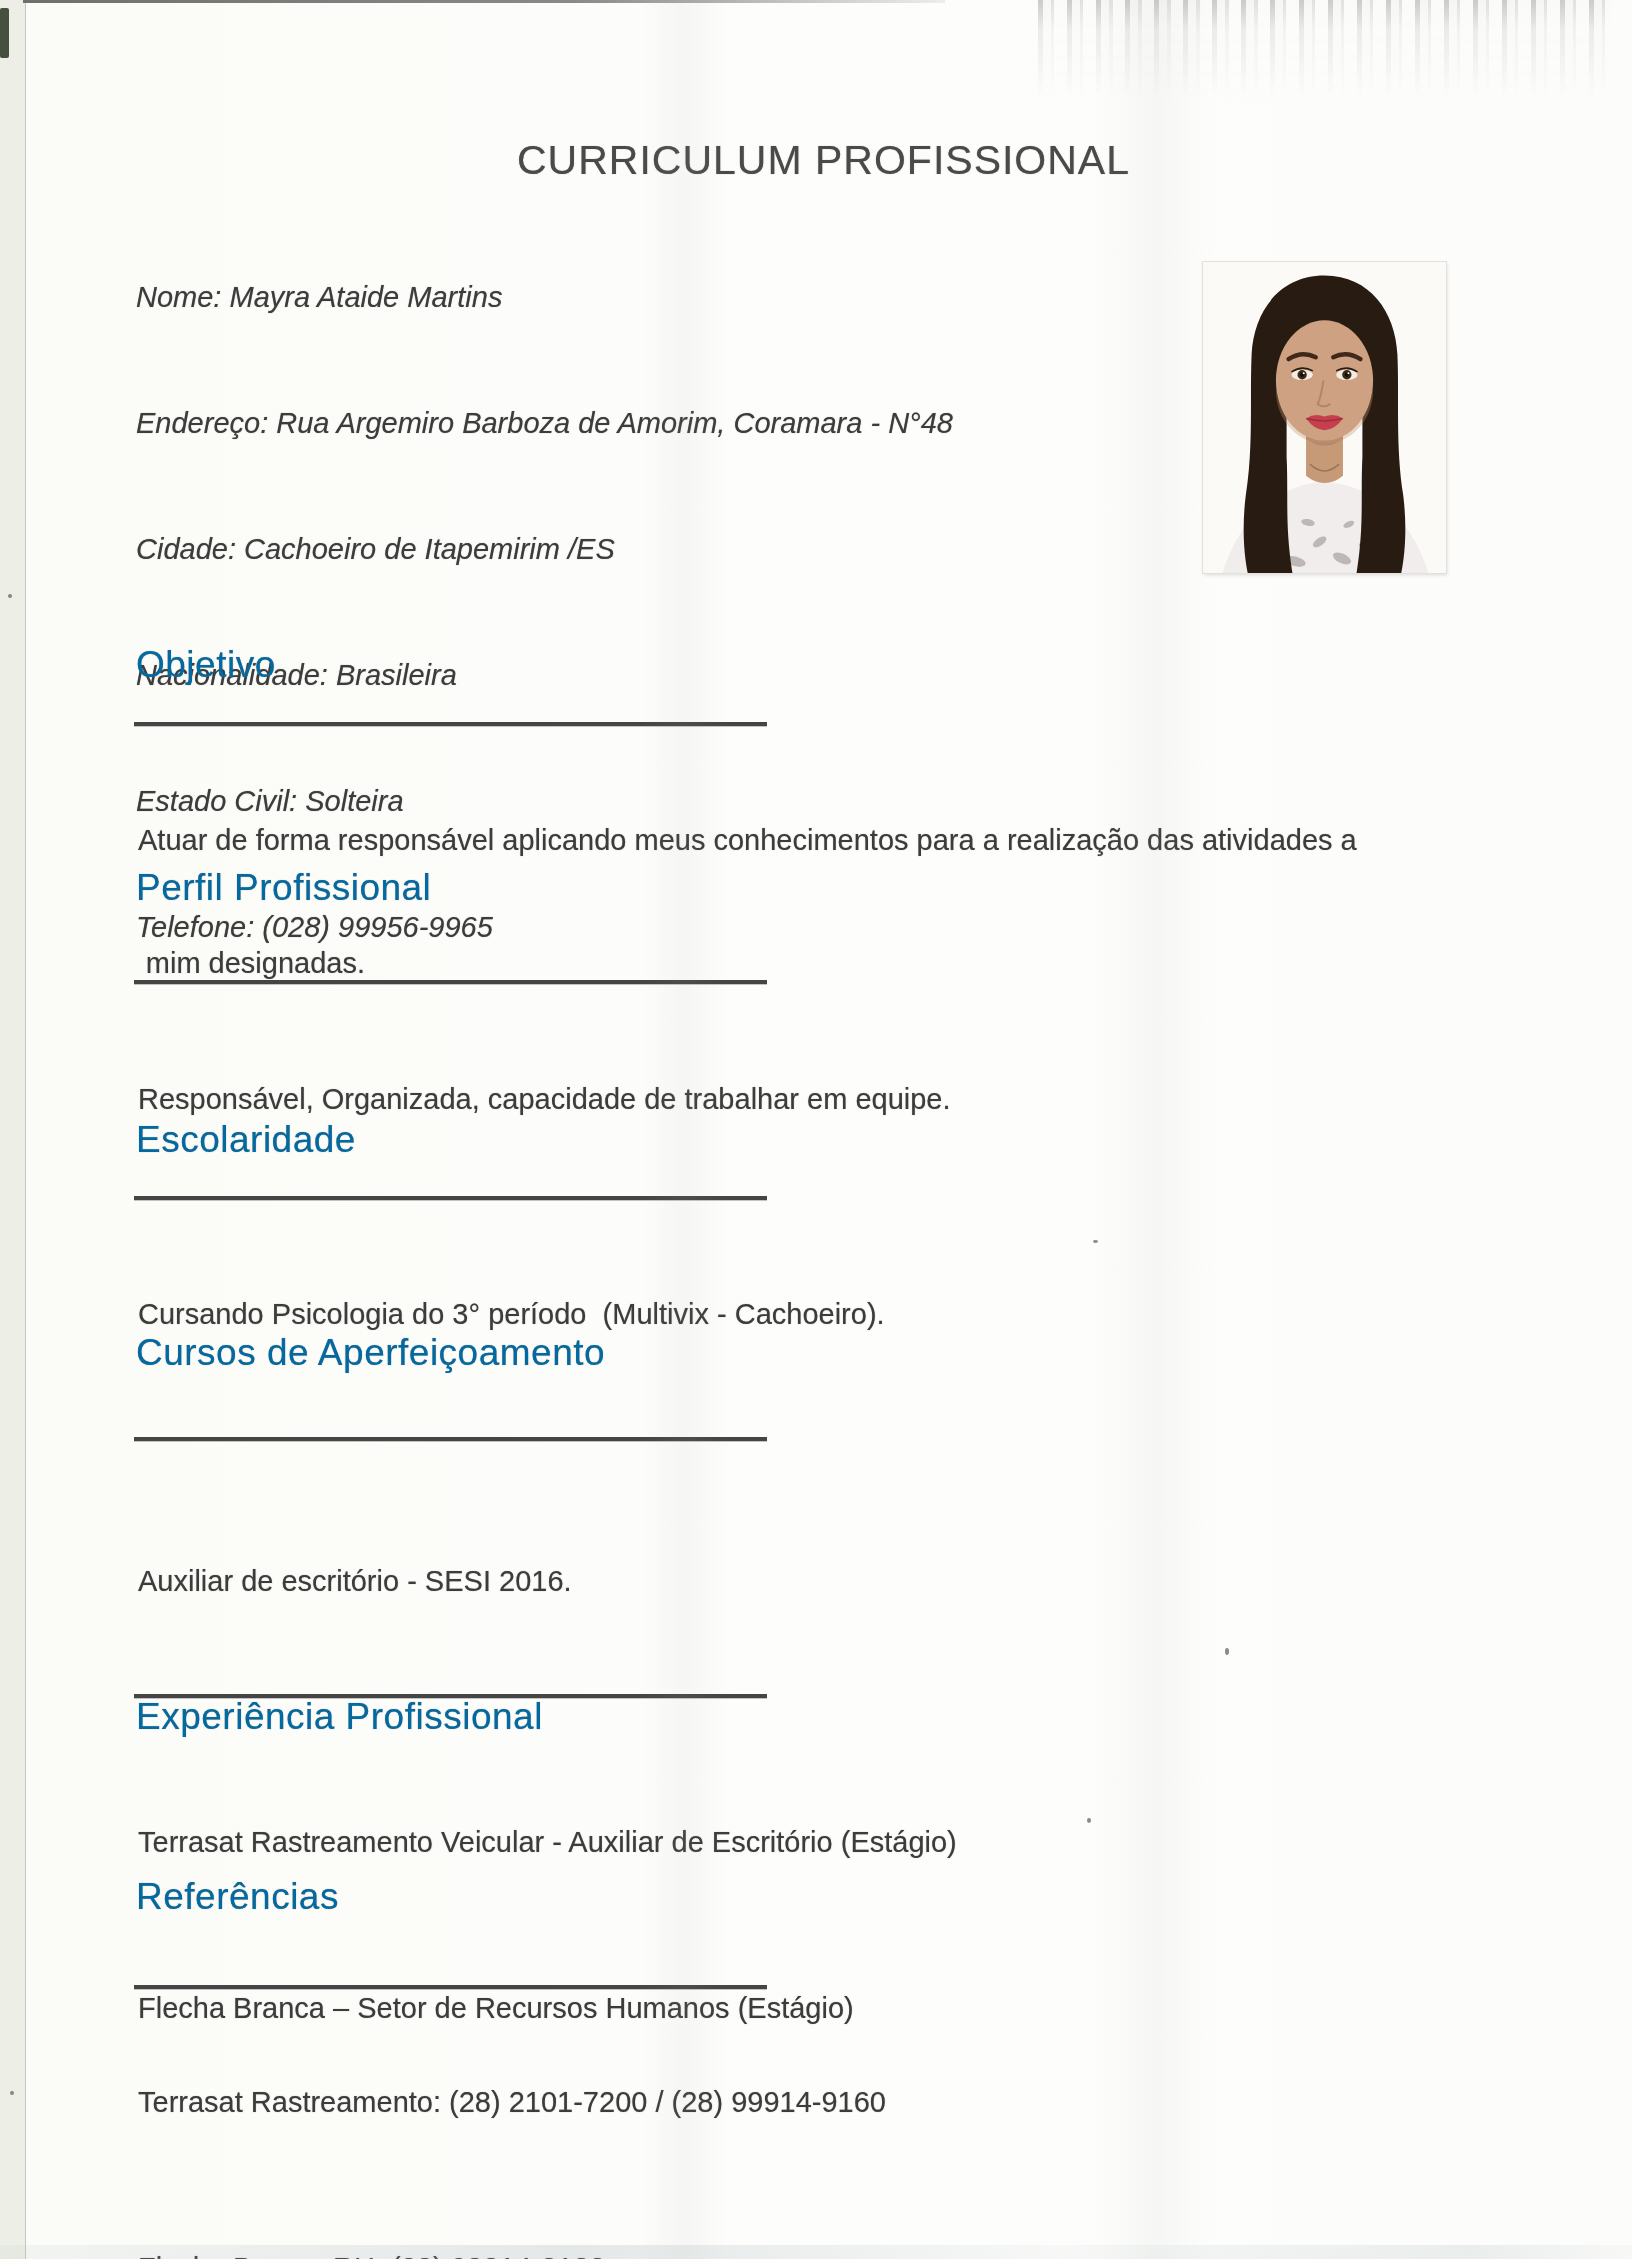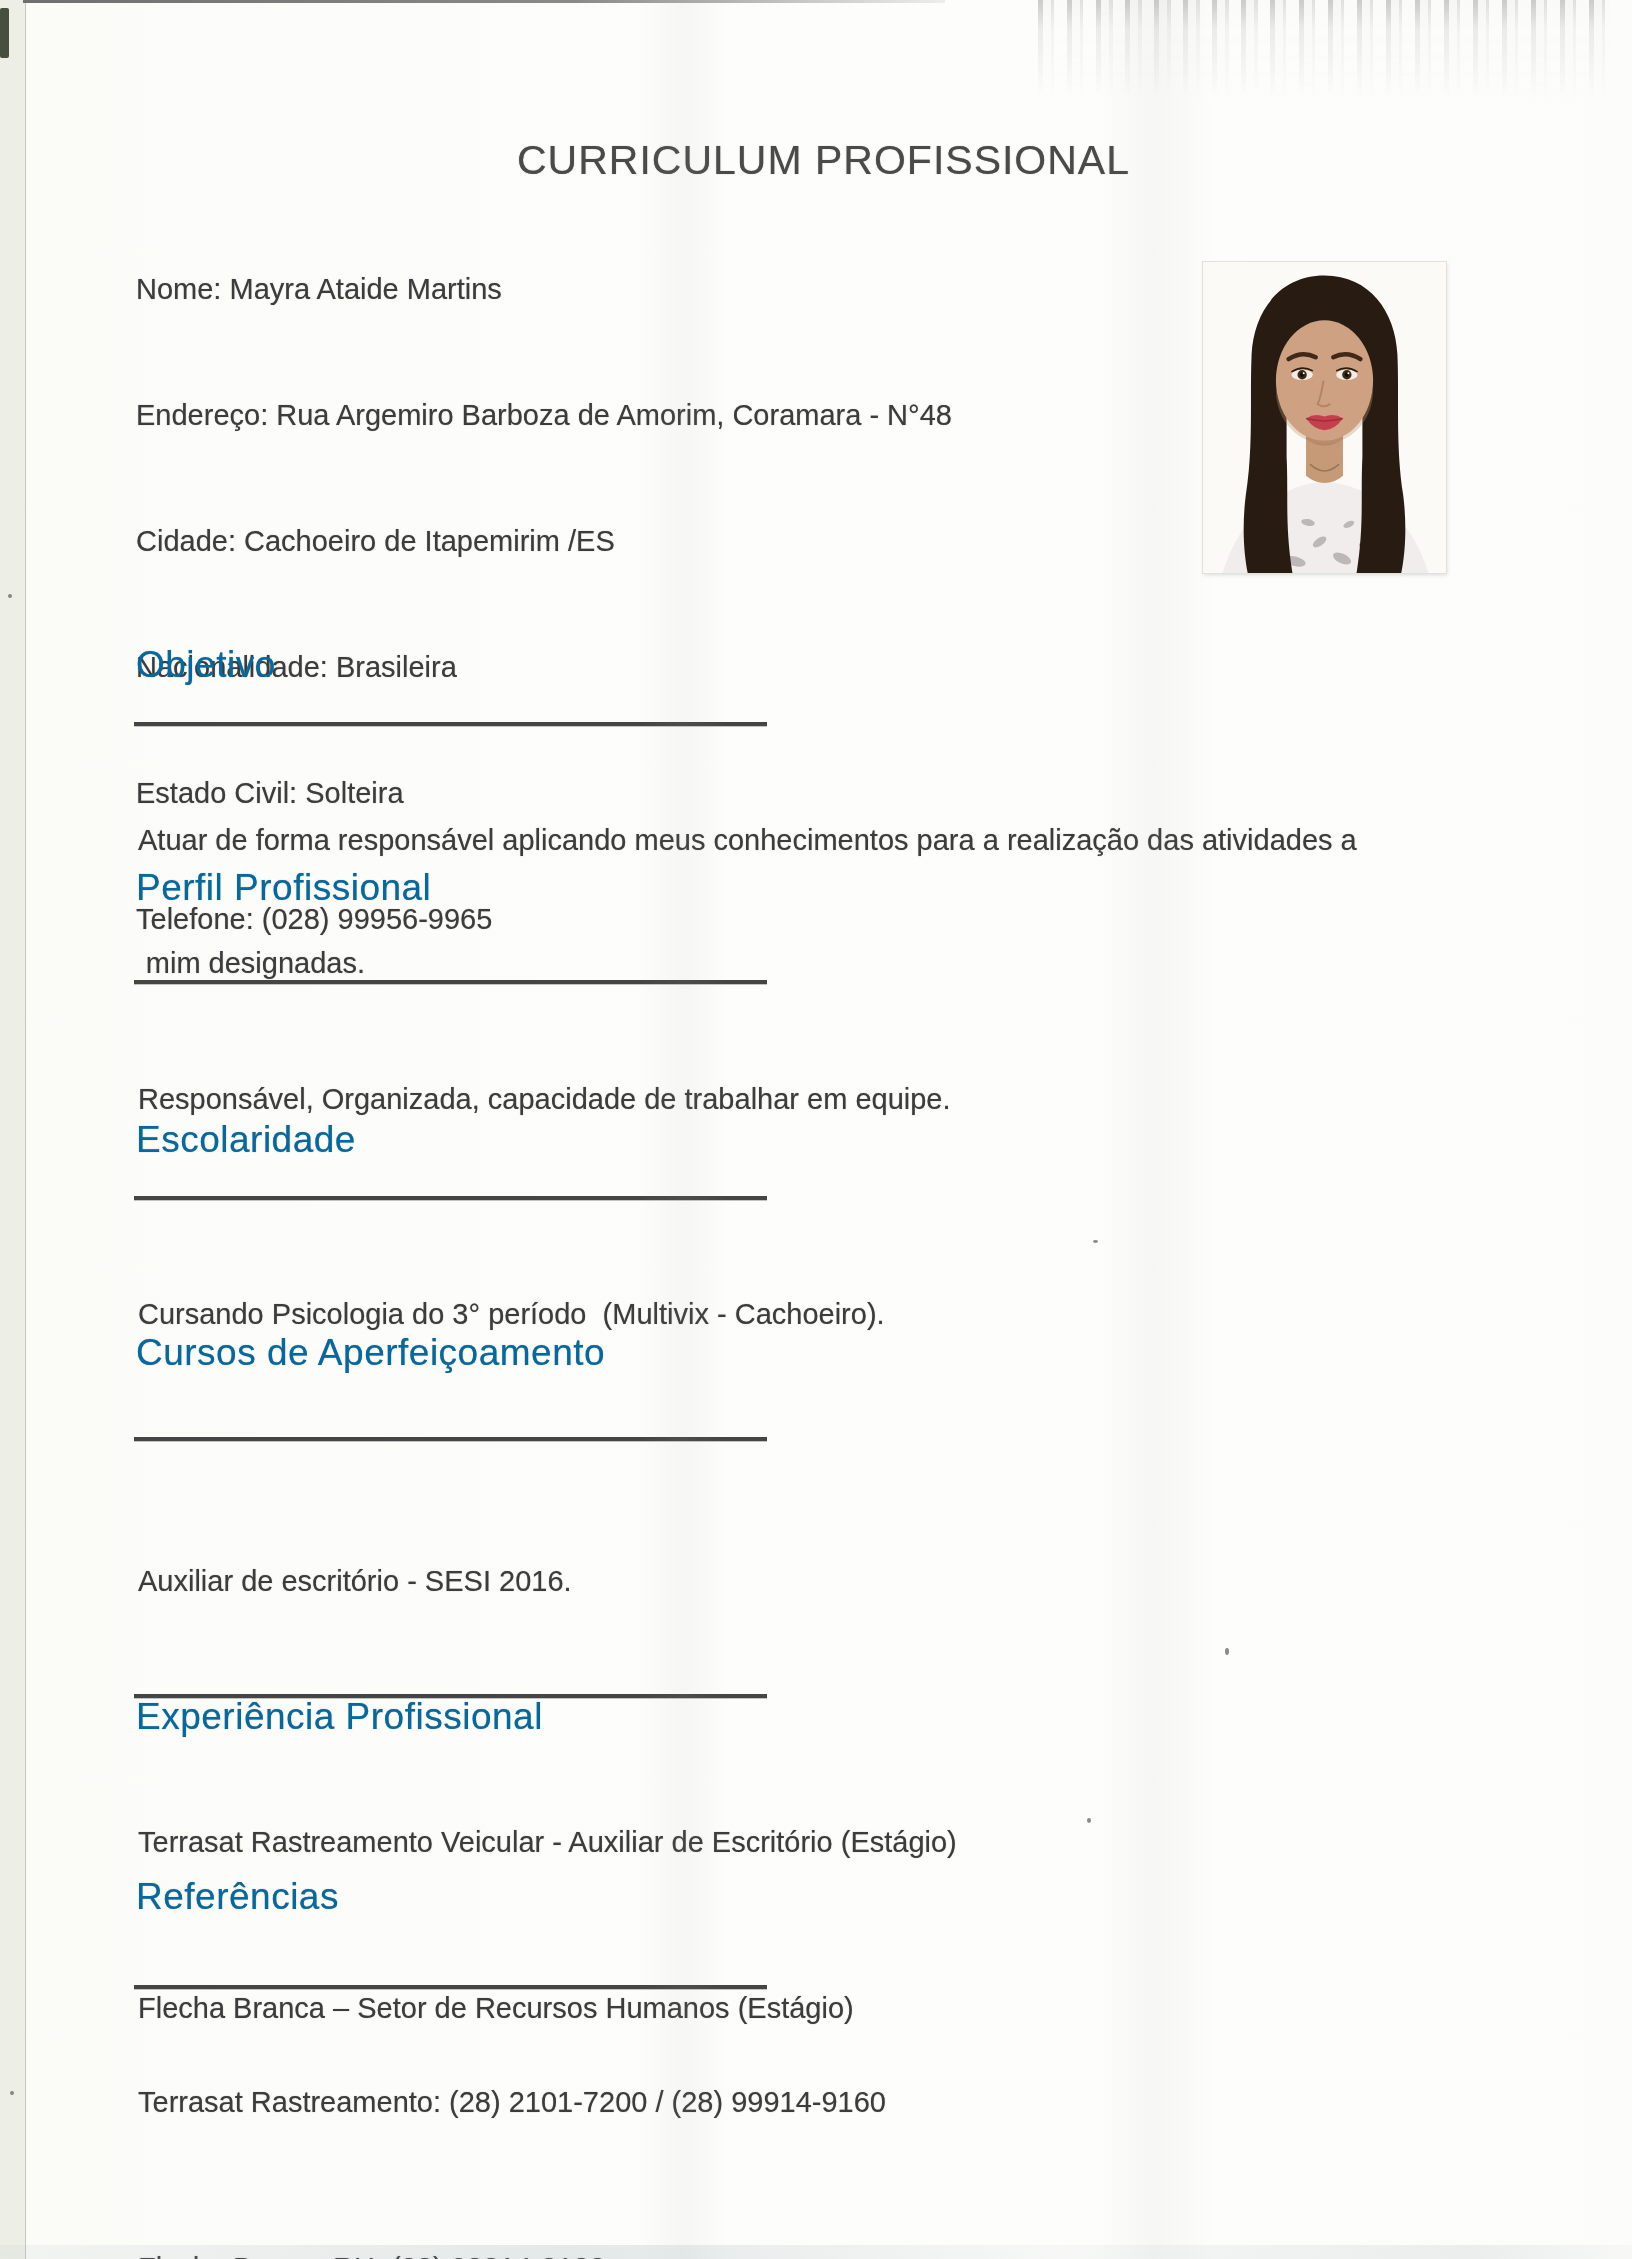--- a/index.html
+++ b/index.html
@@ -19,23 +19,24 @@
     color:#3c3c3c;
     text-shadow:0 0 1px rgba(70,70,70,0.55);
     -webkit-font-smoothing:antialiased;
   }
   .doc-title{
     position:absolute;top:137px;left:517px;
     font-size:41px;letter-spacing:1px;color:#4a4a4a;
     text-shadow:0 0 1px rgba(70,70,70,0.6);
   }
   .info-block{
-    position:absolute;top:184px;left:136px;
+    position:absolute;top:192px;left:136px;
     font-size:29px;line-height:42px;
     white-space:pre-wrap;
+    font-style:italic;
   }
   .sec-heading{
     position:absolute;left:136px;
     font-size:37px;color:#0369a1;
     text-shadow:0 0 1px rgba(70,70,70,0.6);
     letter-spacing:0.5px;
   }
   .sec-underline{
     position:absolute;left:134px;width:633px;height:3.9px;
     background:#454545;

